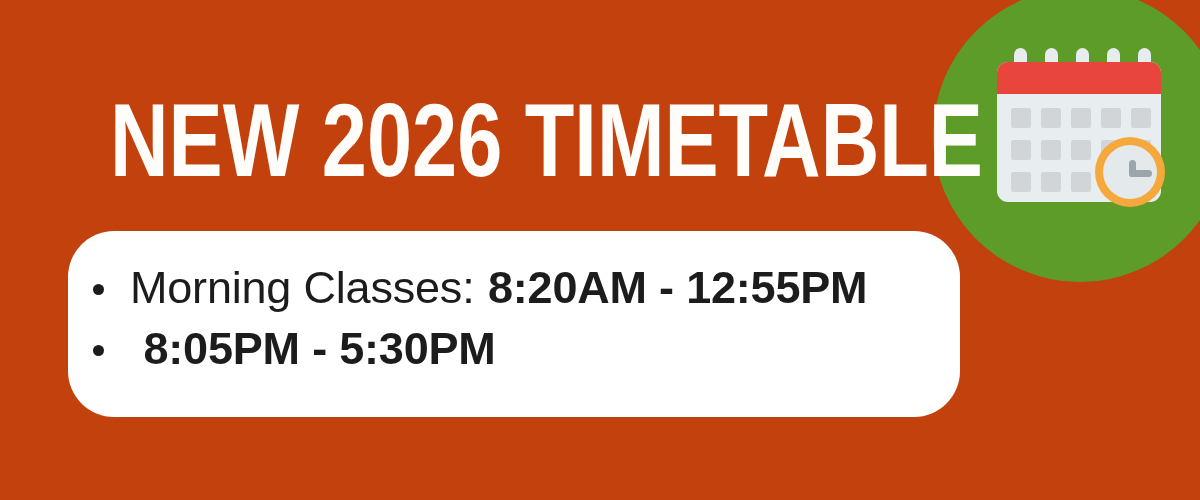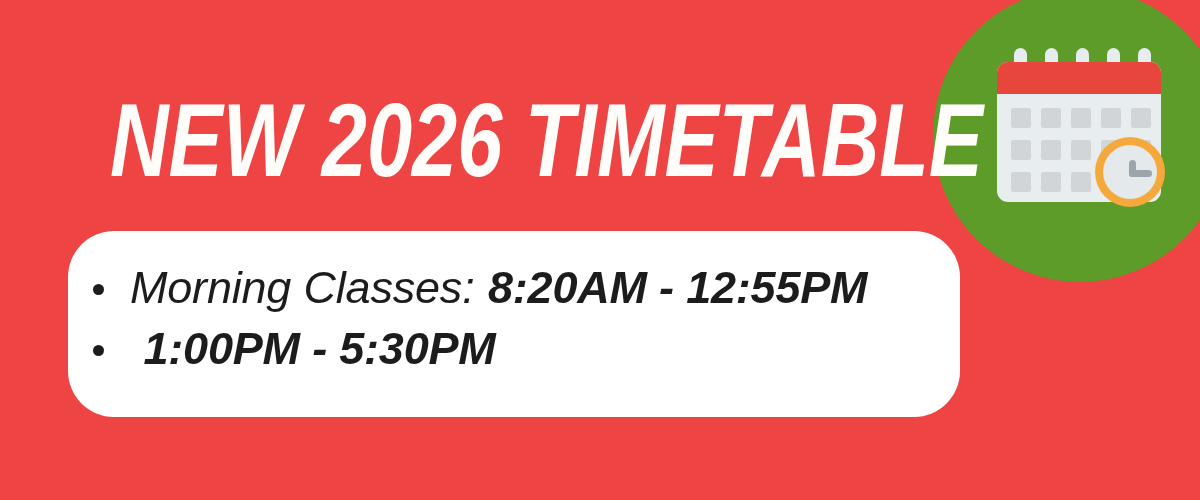--- a/index.html
+++ b/index.html
@@ -11,23 +11,22 @@
     width: 1200px;
     height: 500px;
     font-family: "Liberation Sans", sans-serif;
     overflow: hidden;
   }
 
   .banner {
     position: relative;
     width: 1200px;
     height: 500px;
-    background: #ef4444;
+    background: #c2410c;
     overflow: hidden;
-    font-style: italic;
   }
 
   
   .green-circle {
     position: absolute;
     left: 933px;
     top: -12px;
     width: 294px;
     height: 294px;
     border-radius: 50%;
@@ -246,18 +245,18 @@
 
   <div class="info-card">
     <ul class="bullet-list">
       <li class="bullet-item">
         <span class="bullet-dot"></span>
         <span class="bullet-label">Morning Classes:</span>
         <span class="bullet-time">8:20AM - 12:55PM</span>
       </li>
       <li class="bullet-item">
         <span class="bullet-dot"></span>
-        <span class="bullet-time">1:00PM - 5:30PM</span>
+        <span class="bullet-time">8:05PM - 5:30PM</span>
       </li>
     </ul>
   </div>
 
 </div>
 
 </body></html>

